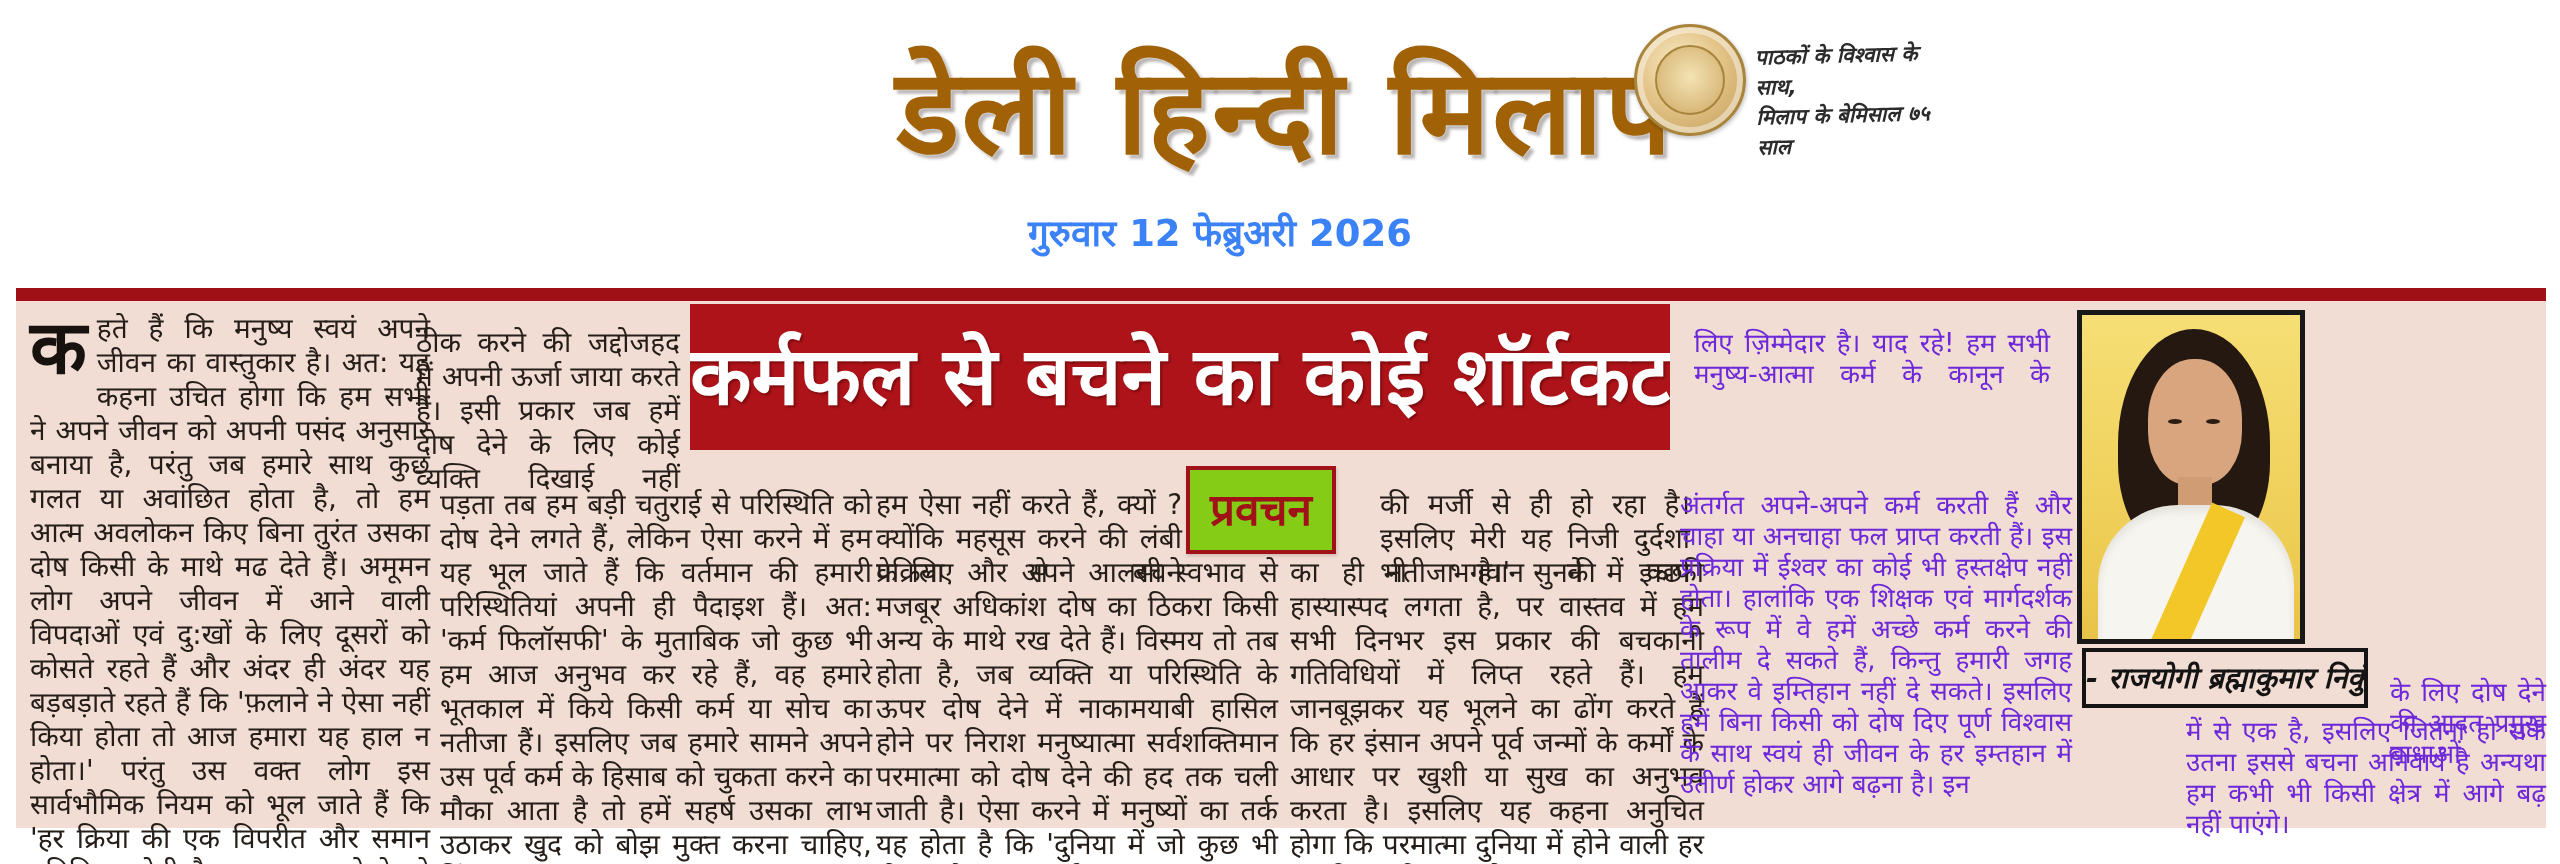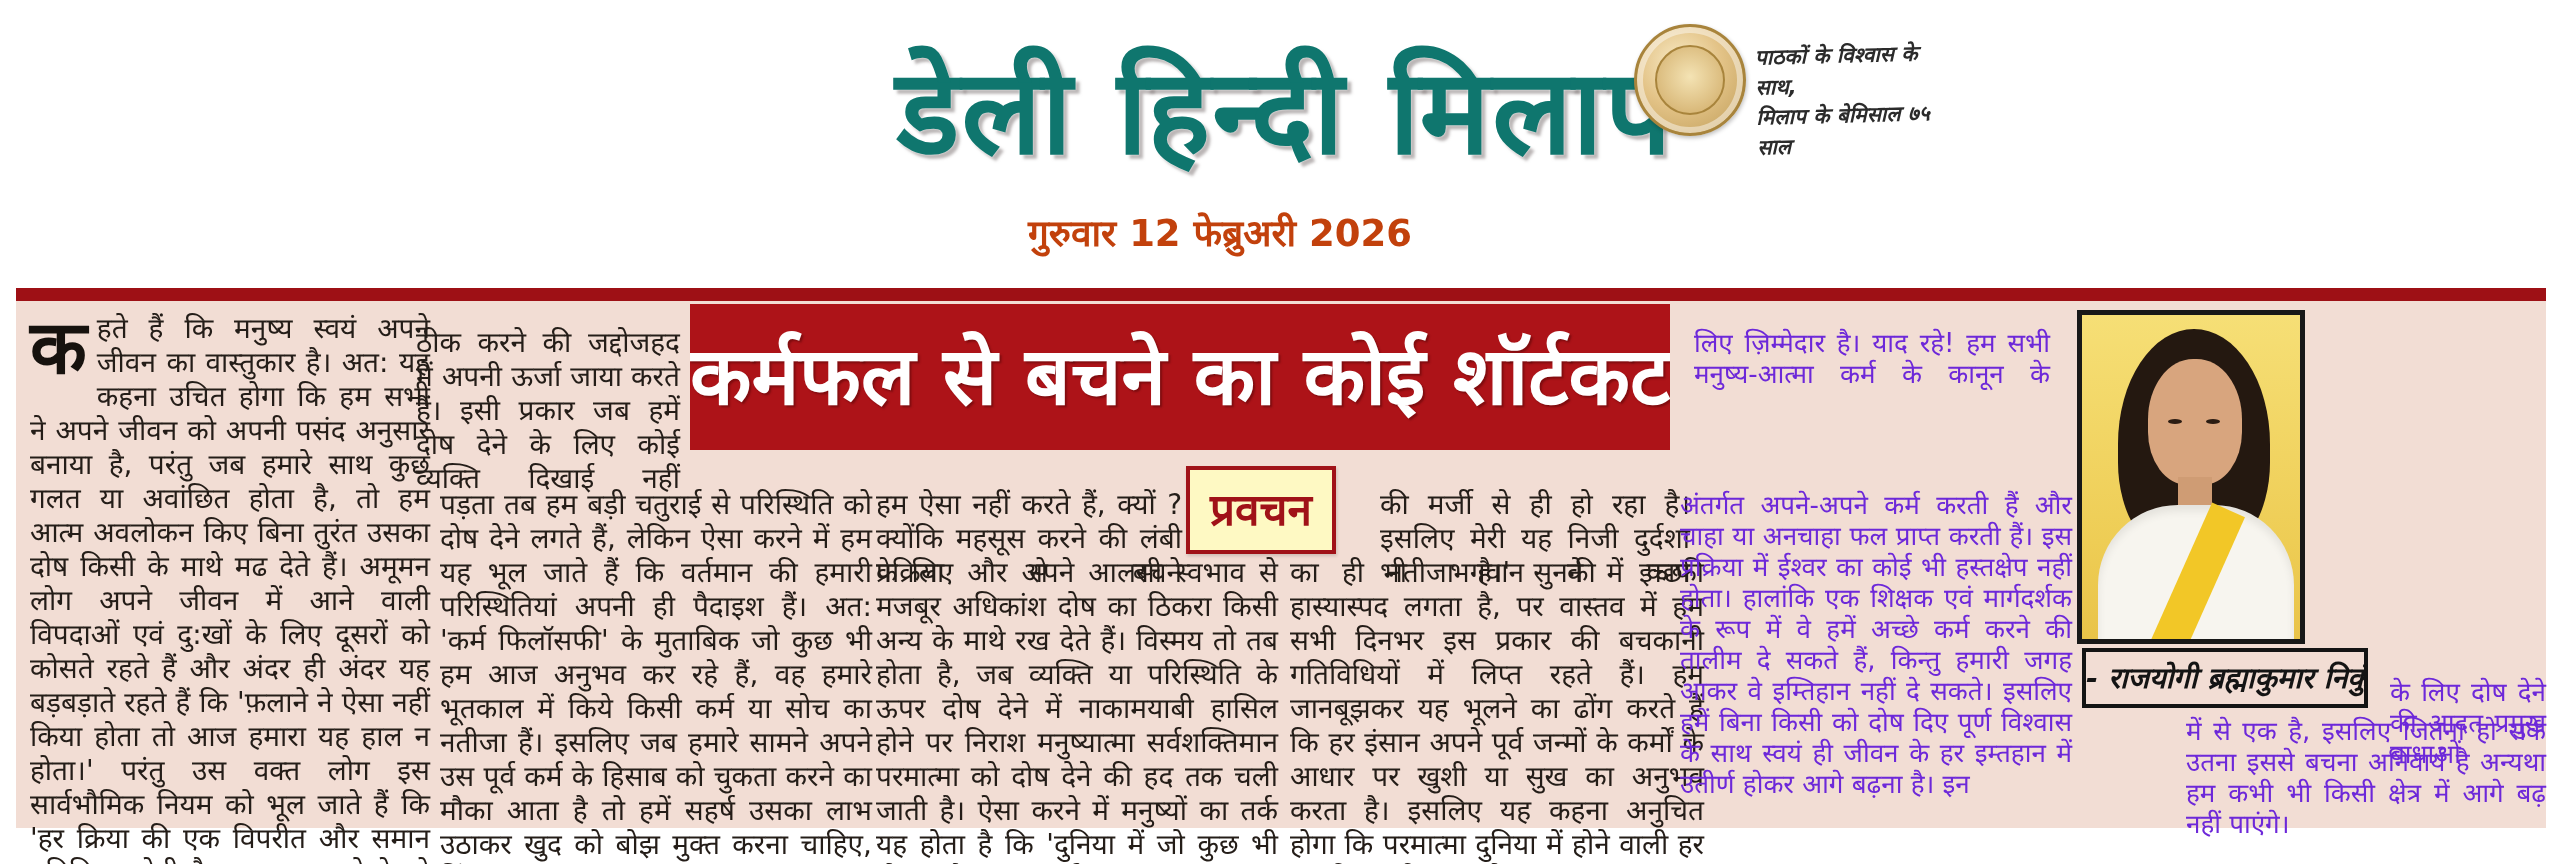--- a/index.html
+++ b/index.html
@@ -4,21 +4,21 @@
 <style>
   * { margin: 0; padding: 0; box-sizing: border-box; }
   html, body { width: 2560px; height: 864px; background: #ffffff; overflow: hidden; }
   body { font-family: "DejaVu Sans", "Liberation Sans", sans-serif; color: #1c1713; }
   #page { position: relative; width: 2560px; height: 864px; background: #fff; }
 
   
   .masthead-title {
     position: absolute; left: 820px; top: 22px; width: 930px; height: 185px;
     font-size: 118px; font-weight: bold; text-align: center; line-height: 180px;
-    color: #0f766e;
+    color: #a16207;
     text-shadow: 0 0 2px #ffffff, 4px 4px 3px rgba(130,120,120,0.55);
     letter-spacing: 2px; white-space: nowrap;
   }
   .logo-seal {
     position: absolute; left: 1634px; top: 24px; width: 112px; height: 112px;
     border-radius: 50%;
     background: radial-gradient(circle at 40% 35%, #f9ecc8 0%, #e3c387 45%, #bd9a55 100%);
     border: 3px solid #a8843c;
     box-shadow: inset 0 0 0 6px rgba(255,255,255,0.45), 1px 2px 4px rgba(0,0,0,0.25);
   }
@@ -27,42 +27,42 @@
     border-radius: 50%; border: 2px solid #a8843c;
     background: radial-gradient(circle at 50% 45%, #f4e3b4, #cfa964);
   }
   .masthead-tagline {
     position: absolute; left: 1756px; top: 40px; width: 210px;
     font-size: 21px; font-weight: bold; font-style: italic; line-height: 30px;
     color: #2b2b2b; transform: rotate(-1.5deg);
   }
   .masthead-date {
     position: absolute; left: 1000px; top: 206px; width: 440px;
-    text-align: center; font-size: 37px; font-weight: bold; color: #c2410c;
+    text-align: center; font-size: 37px; font-weight: bold; color: #3b82f6;
   }
 
   
   .article-bg {
     position: absolute; left: 16px; top: 288px; width: 2530px; height: 540px;
     background: #f2ddd4;
   }
   .article-topbar {
     position: absolute; left: 16px; top: 288px; width: 2530px; height: 13px;
     background: #9e1015;
   }
   .headline-banner {
     position: absolute; left: 690px; top: 304px; width: 980px; height: 146px;
     background: #ad1318; color: #ffffff;
     font-size: 80px; font-weight: bold; text-align: center; line-height: 146px;
     white-space: nowrap; overflow: hidden;
     text-shadow: 2px 2px 2px rgba(60,0,0,0.4);
   }
   .pravachan-box {
     position: absolute; left: 1186px; top: 466px; width: 150px; height: 88px;
-    background: #fef9c3; border: 4px solid #a01218;
+    background: #84cc16; border: 4px solid #a01218;
     color: #a01218; font-size: 44px; font-weight: bold;
     text-align: center; line-height: 80px;
     box-shadow: 1px 2px 3px rgba(0,0,0,0.15);
   }
 
   .body-text {
     position: absolute; font-size: 28px; line-height: 34px;
     text-align: justify; text-justify: inter-word; color: #241d18;
   }
   .body-text-sm {

